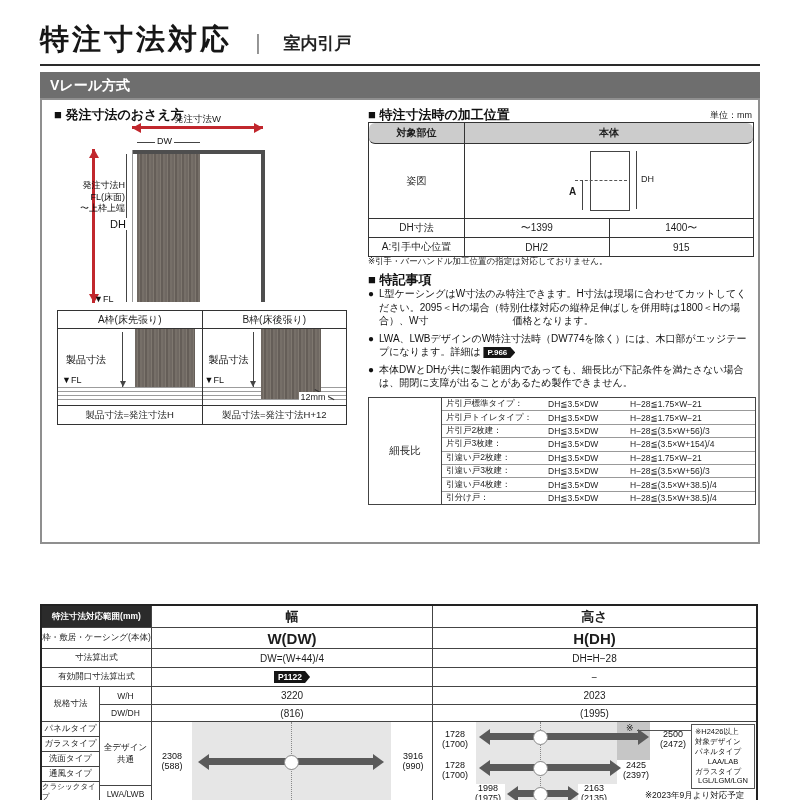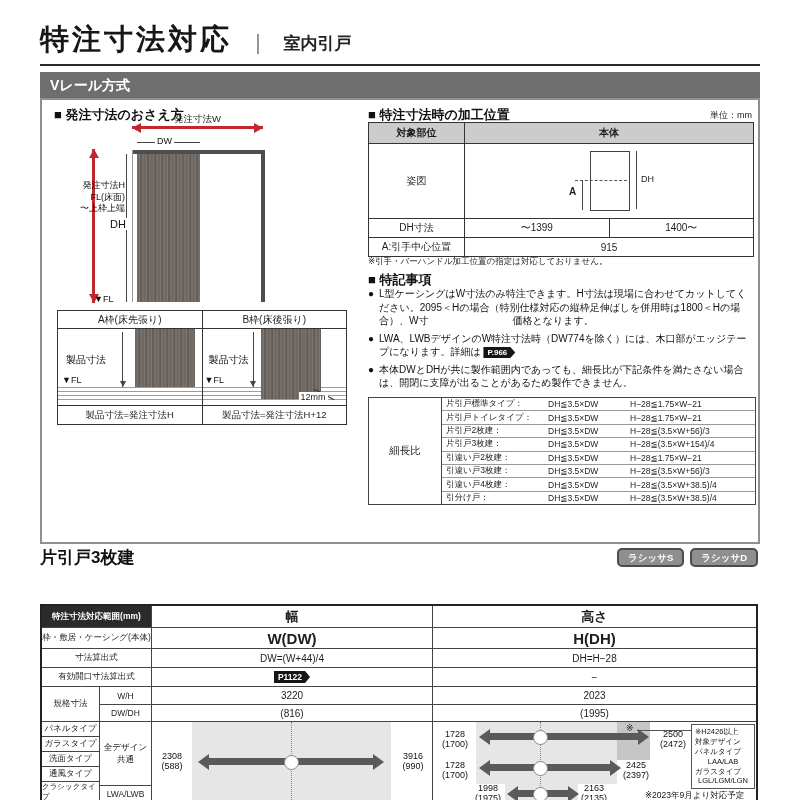--- a/index.html
+++ b/index.html
@@ -43,21 +43,21 @@
   .ab .ft div:first-child{border-right:1px solid #333;}
   .vdim{width:1px;background:#444;position:absolute;}
   .vdim::after{content:"";position:absolute;bottom:0;left:-2.5px;border:3px solid transparent;border-top:6px solid #444;border-bottom:none;}
   
   .ptable{border:1px solid #333;}
   .ptable .row{display:flex;border-bottom:1px solid #333;}
   .ptable .row:last-child{border-bottom:none;}
   .ptable .lc{width:95px;border-right:1px solid #333;display:flex;align-items:center;justify-content:center;font-size:10px;}
   .ptable .vc{flex:1;display:flex;align-items:center;justify-content:center;font-size:10px;}
   .ptable .vc.split{border-right:1px solid #333;}
-  .phead{background:#ccc;font-weight:bold;}
+  .phead{background:#ccc;font-weight:bold;border-radius:6px;}
   .note9{font-size:8.5px;color:#222;}
   
   .bullets{font-size:10px;line-height:1.35;color:#111;}
   .bullet{position:relative;padding-left:11px;margin:0 0 4px 0;}
   .bdot{position:absolute;left:0;top:0;}
   .gap{display:inline-block;width:84px;}
   .pbadge{display:inline-block;background:#151515;color:#fff;font-size:8px;font-weight:bold;line-height:11px;padding:0 8px 0 4px;clip-path:polygon(0 0,calc(100% - 5px) 0,100% 50%,calc(100% - 5px) 100%,0 100%);}
   
   .slender{border:1px solid #444;display:flex;}
   .slender .lab{width:72px;border-right:1px solid #444;display:flex;align-items:center;justify-content:center;font-size:10.5px;}
@@ -178,20 +178,21 @@
           <div class="abs" style="left:calc(50% + 32px);top:30px;font-size:9px;">DH</div>
         </div>
       </div>
       <div class="row" style="height:18px;">
         <div class="lc">DH寸法</div>
         <div class="vc split">〜1399</div>
         <div class="vc">1400〜</div>
       </div>
       <div class="row" style="height:18px;">
         <div class="lc">A:引手中心位置</div>
+        <div class="vc split">DH/2</div>
         <div class="vc">915</div>
       </div>
     </div>
     <div class="abs note9" style="left:326px;top:156px;">※引手・バーハンドル加工位置の指定は対応しておりません。</div>
 
     <div class="abs h2" style="left:326px;top:171px;">■ 特記事項</div>
     <div class="abs bullets" style="left:326px;top:187px;width:388px;">
       <p class="bullet"><span class="bdot">●</span><span>L型ケーシングはW寸法のみ特注できます。H寸法は現場に合わせてカットしてください。2095＜Hの場合（特別仕様対応の縦枠足伸ばしを併用時は1800＜Hの場合）、W寸</span><span class="gap"></span><span>価格となります。</span></p>
       <p class="bullet"><span class="bdot">●</span><span>LWA、LWBデザインのW特注寸法時（DW774を除く）には、木口部がエッジテープになります。詳細は</span> <span class="pbadge">P.966</span></p>
       <p class="bullet"><span class="bdot">●</span><span>本体DWとDHが共に製作範囲内であっても、細長比が下記条件を満たさない場合は、開閉に支障が出ることがあるため製作できません。</span></p>
@@ -237,26 +238,20 @@
           </div>
         <div class="srow">
             <span class="t">引分け戸：</span>
             <span class="f1">DH≦3.5×DW</span>
             <span>H−28≦(3.5×W+38.5)/4</span>
           </div>
       </div>
     </div>
   </div>
 
-  <div class="abs" style="left:40px;top:546px;width:718px;display:flex;align-items:center;">
-    <span class="spec-head">片引戸3枚建</span>
-    <span style="flex:1"></span>
-    <span class="lbadge" style="margin-right:6px;">ラシッサS</span>
-    <span class="lbadge">ラシッサD</span>
-  </div>
 
   <div class="abs spec" style="left:40px;top:588px;width:714px;">
 
     <div class="trow" style="height:22px;">
       <div class="c lblk" style="width:110px;">特注寸法対応範囲(mm)</div>
       <div class="c bold13" style="width:281px;">幅</div>
       <div class="c bold13 last" style="flex:1;">高さ</div>
     </div>
 
     <div class="trow" style="height:21px;">

